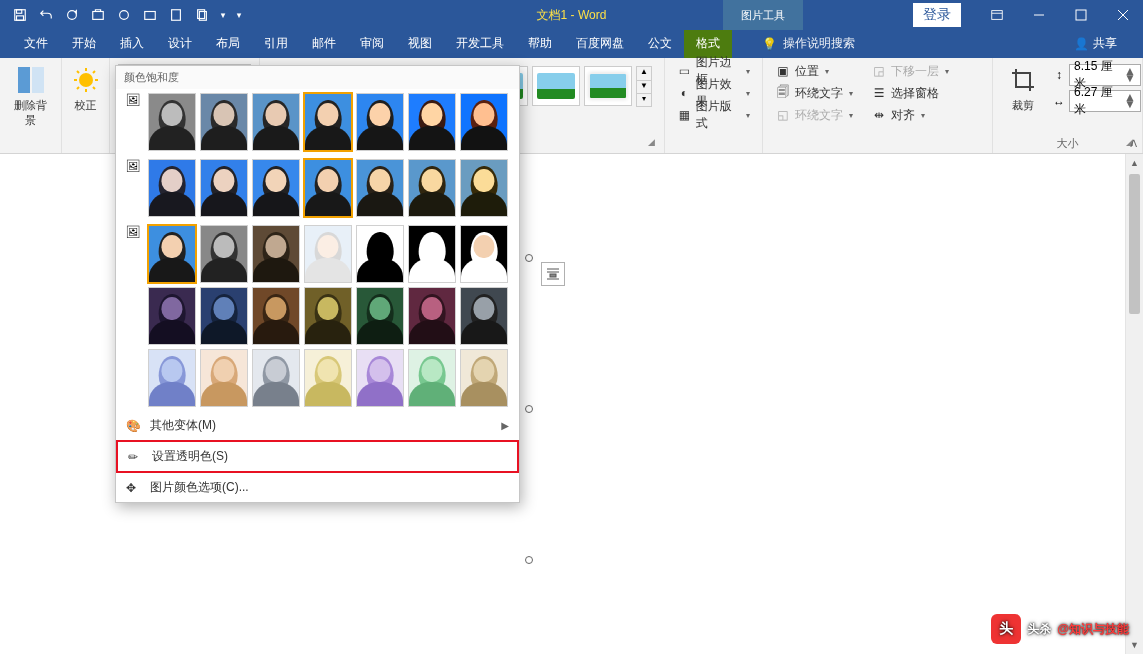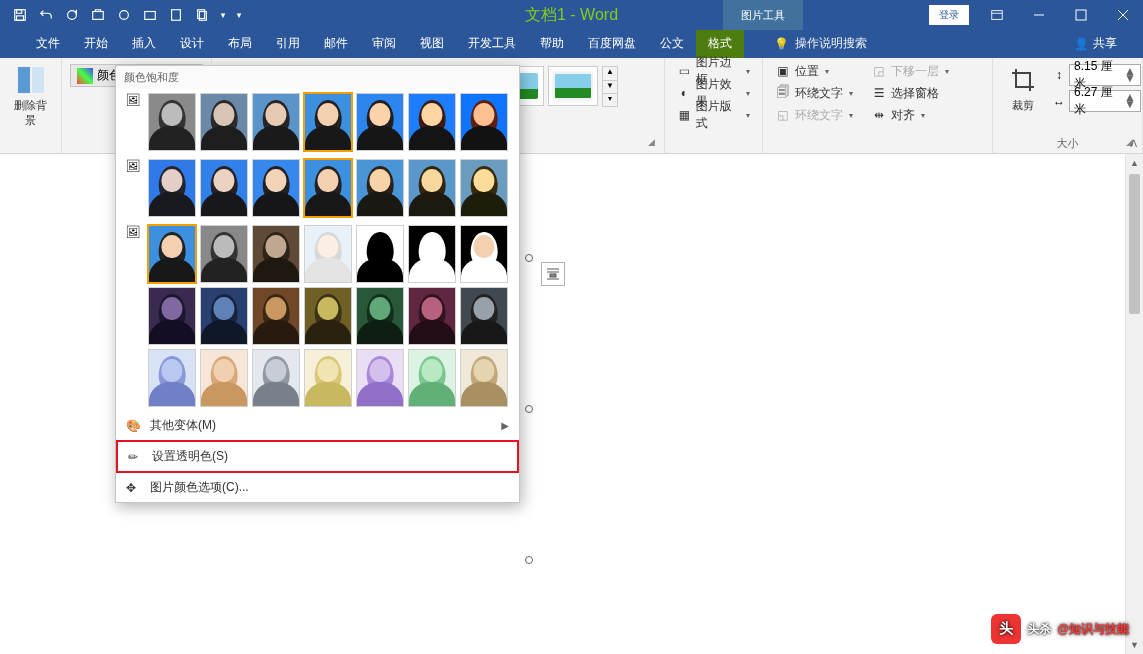--- a/index.html
+++ b/index.html
@@ -1,25 +1,25 @@
 <!DOCTYPE html>
 <html><head>
 <meta charset="utf-8">
 <style>
 *{margin:0;padding:0;box-sizing:border-box;font-family:"Microsoft YaHei",sans-serif;font-size:12px}
 body{background:#fff;width:1143px;height:654px;overflow:hidden;position:relative}
 .titlebar{height:30px;background:#2b579a;display:flex;align-items:center;color:#fff;position:relative}
 .qat{display:flex;align-items:center;padding-left:8px;gap:2px}
 .qat-btn{width:24px;height:24px;display:flex;align-items:center;justify-content:center;cursor:pointer;color:#fff}
-.title-center{position:absolute;left:50%;transform:translateX(-50%);color:#84cc16;font-size:16px}
+.title-center{position:absolute;left:50%;transform:translateX(-50%);color:#fde047;font-size:12px}
 .contextual-tab{position:absolute;left:723px;top:0;height:30px;background:#41729e;padding:0 18px;display:flex;align-items:center;color:#fff;font-size:11px}
 .win-right{position:absolute;right:0;display:flex;align-items:center;gap:2px}
-.login-btn{background:#fff;color:#2b579a;padding:3px 10px;font-size:10px;margin-right:6px}
+.login-btn{background:#fff;color:#2b579a;padding:3px 10px;font-size:14px;margin-right:14px}
 .win-btn{width:40px;height:30px;display:flex;align-items:center;justify-content:center;color:#fff;cursor:pointer}
-.tabs{height:28px;background:#2b579a;display:flex;align-items:flex-end;padding-left:24px;color:#fff}
+.tabs{height:28px;background:#2b579a;display:flex;align-items:flex-end;padding-left:12px;color:#fff}
 .tab{padding:6px 12px;cursor:pointer;font-size:12px}
 .tab.active{background:#4d7c0f}
 .tell-me{margin-left:20px;display:flex;align-items:center;gap:6px;padding:6px 10px;opacity:.9}
 .share-btn{margin-left:auto;margin-right:20px;display:flex;align-items:center;gap:4px;padding:6px}
 .ribbon{height:96px;background:#f3f3f3;border-bottom:1px solid #d4d4d4;display:flex;position:relative}
 .rgroup{border-right:1px solid #e1e1e1;padding:4px 8px 2px;display:flex;flex-direction:column;position:relative}
 .rgroup-label{position:absolute;bottom:2px;left:0;right:0;text-align:center;font-size:11px;color:#666}
 .dlgarrow{position:absolute;right:4px;bottom:4px;width:12px;height:12px;font-size:9px;color:#888;cursor:pointer}
 .big-btn{display:flex;flex-direction:column;align-items:center;gap:2px;padding:2px 4px;cursor:pointer}
 .big-btn-icon{width:32px;height:32px;display:flex;align-items:center;justify-content:center}
@@ -173,20 +173,33 @@
     <div class="big-btn">
       <div class="big-btn-icon">
           <svg width="30" height="30" viewBox="0 0 30 30">
             <rect x="2" y="2" width="12" height="26" fill="#5b9bd5"></rect>
             <rect x="16" y="2" width="12" height="26" fill="#d0e3f4"></rect>
           </svg>
         </div>
       <div class="big-btn-label">删除背景</div>
     </div>
   </div>
+  <div class="rgroup" style="width:48px">
+    <div class="big-btn">
+      <div class="big-btn-icon">
+          <svg width="28" height="28" viewBox="0 0 28 28">
+            <circle cx="14" cy="14" r="7" fill="#ffc000"></circle>
+            <g stroke="#ffc000" stroke-width="2">
+              <path d="M14 2v3M14 23v3M2 14h3M23 14h3M5 5l2 2M21 21l2 2M23 5l-2 2M5 23l2-2"></path>
+            </g>
+          </svg>
+        </div>
+      <div class="big-btn-label">校正</div>
+    </div>
+  </div>
   <div class="rgroup" style="width:150px;padding-top:6px">
     <div class="color-dd">
       <div class="sw"></div>
       <span>颜色</span>
       <span class="dd-caret">▼</span>
     </div>
   </div>
 
   <div class="rgroup" style="flex:1;min-width:340px">
     <div class="styles-gallery">

